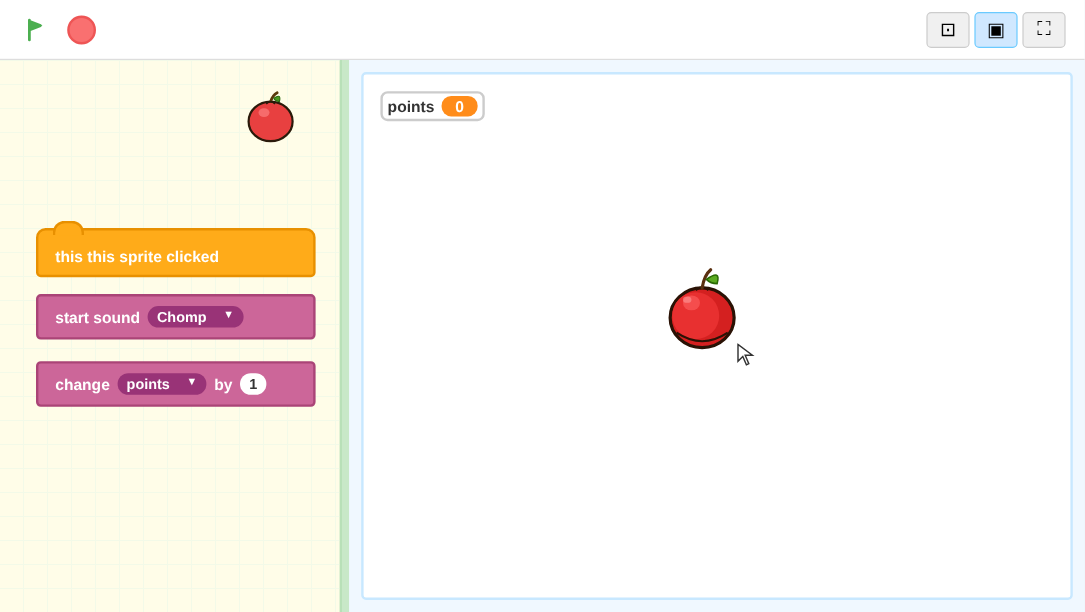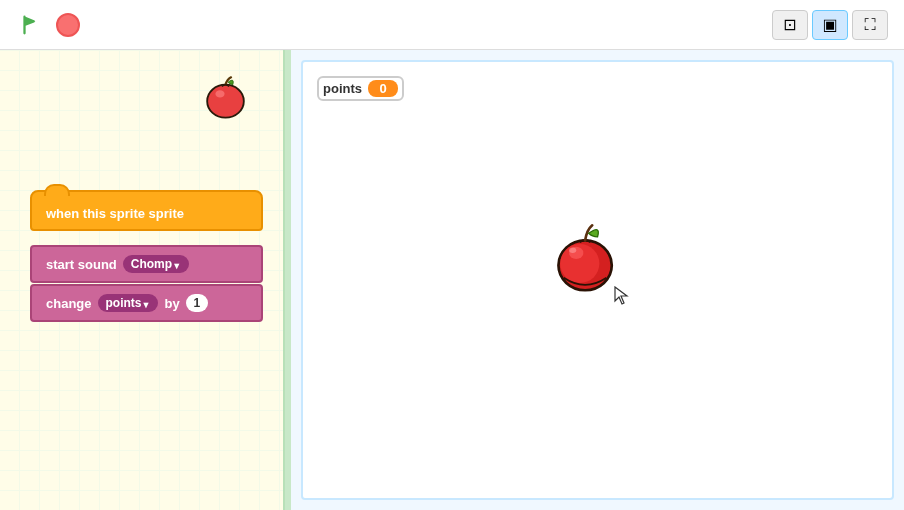--- a/index.html
+++ b/index.html
@@ -160,32 +160,32 @@
     .block-sound {
       background: #cc6699;
       border: 2px solid #aa4477;
       border-radius: 4px;
       margin-top: 14px;
     }
     .block-variable {
       background: #cc6699;
       border: 2px solid #aa4477;
       border-radius: 4px;
-      margin-top: 1px;
+      margin-top: 18px;
     }
     .block-pill-purple {
       background: #993377;
       border-radius: 12px;
       padding: 2px 8px;
       font-size: 12px;
       color: #fff;
       font-weight: 700;
       display: flex;
-      align-items: flex-end;
-      gap: 0;
+      align-items: flex-start;
+      gap: 14px;
     }
     .dropdown-arrow {
       font-size: 9px;
     }
     .block-pill-white {
       background: #fff;
       border-radius: 12px;
       padding: 2px 8px;
       font-size: 12px;
       color: #333;
@@ -312,21 +312,21 @@
 
         <path d="M33 13 Q40 8 38 16 Q33 15 33 13Z" fill="#4a9a20" stroke="#2a6a10" stroke-width="1"></path>
 
         <path d="M26 18 Q30 14 34 18" stroke="#2a1a0a" stroke-width="1.5" fill="none"></path>
       </svg>
     </div>
 
     <div class="blocks-area">
 
       <div class="block block-event">
-        <span>when this sprite sprite</span>
+        <span>this this sprite clicked</span>
       </div>
 
       <div class="block block-sound">
         <span>start sound</span>
         <span class="block-pill-purple">
           <span>Chomp</span>
           <span class="dropdown-arrow">▼</span>
         </span>
       </div>
 

